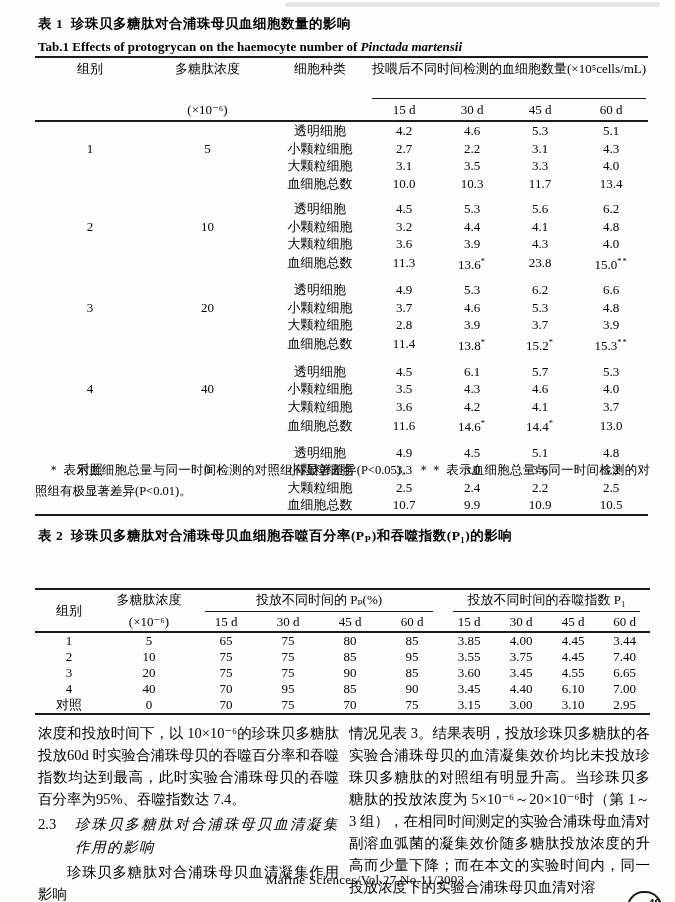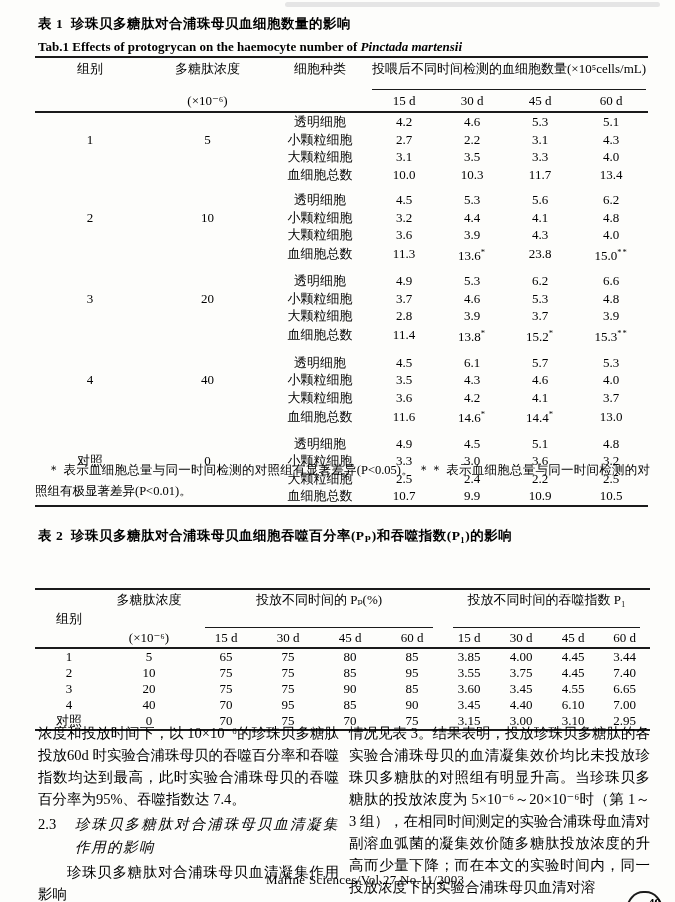--- a/index.html
+++ b/index.html
@@ -27,22 +27,22 @@
   .tbl th, .tbl td { font-weight:normal; text-align:center; padding:0; }
   .tbl thead { border-bottom:2px solid #1b1b1b; }
   .tbl1 { top:56px; width:613px; }
   .tbl2 { top:588px; width:615px; }
   .tbl1 th { font-size:13px; line-height:21px; }
   .tbl1 td { font-size:13px; line-height:17.5px; }
   .tbl2 th { font-size:13px; line-height:19px; }
   .tbl2 td { font-size:13px; line-height:16px; }
   .va-top { vertical-align:top; padding-top:3px; }
   .va-mid { vertical-align:middle; }
-  .spanh { border-bottom:1.5px solid #1b1b1b; padding-bottom:10px; margin:0 2px; }
-  .spanh2 { border-bottom:1.5px solid #1b1b1b; padding-bottom:18px; margin:0 10px; }
+  .spanh { border-bottom:1.5px solid #1b1b1b; padding-bottom:19px; margin:0 2px; }
+  .spanh2 { border-bottom:1.5px solid #1b1b1b; padding-bottom:2px; margin:0 10px; }
   tr.spacer td { height:8px; }
   sup { font-size:8.5px; letter-spacing:1px; }
 
   
   .footnote { position:absolute; left:35px; top:460px; width:615px;
     font-size:12.5px; line-height:21px; text-indent:1em; text-align:justify; }
 
   
   .col { position:absolute; top:722px; width:301px; font-size:14.5px;
     line-height:22px; text-align:justify; }

